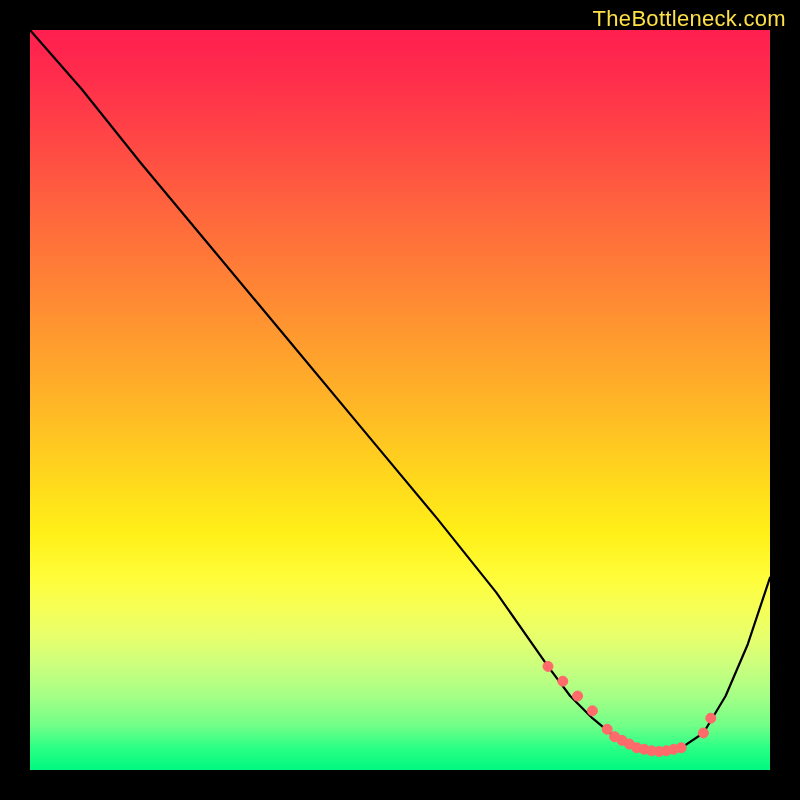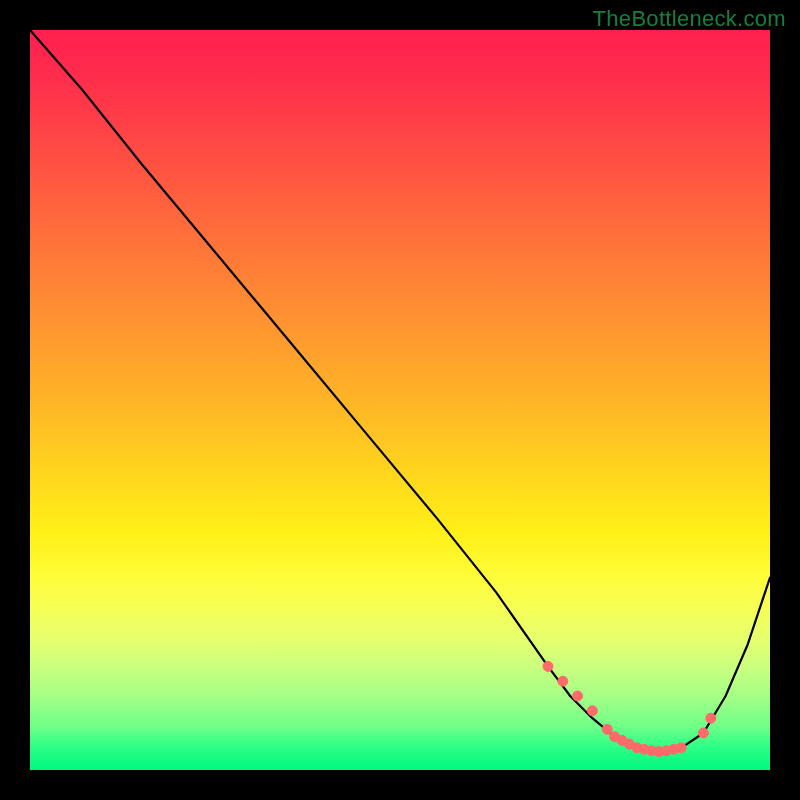--- a/index.html
+++ b/index.html
@@ -65,21 +65,21 @@
     stroke-linejoin: round;
   }
   .curve circle {
     fill: #ff6a6a;
     stroke: #ff6a6a;
   }
   .watermark {
     position: absolute;
     top: 6px;
     right: 14px;
-    color: #15803d;
+    color: #fde047;
     font-family: Arial, Helvetica, sans-serif;
     font-size: 22px;
     letter-spacing: 0.3px;
   }
 </style>
 </head>
 <body>
 
 <div class="frame">
   <div class="watermark">TheBottleneck.com</div>

